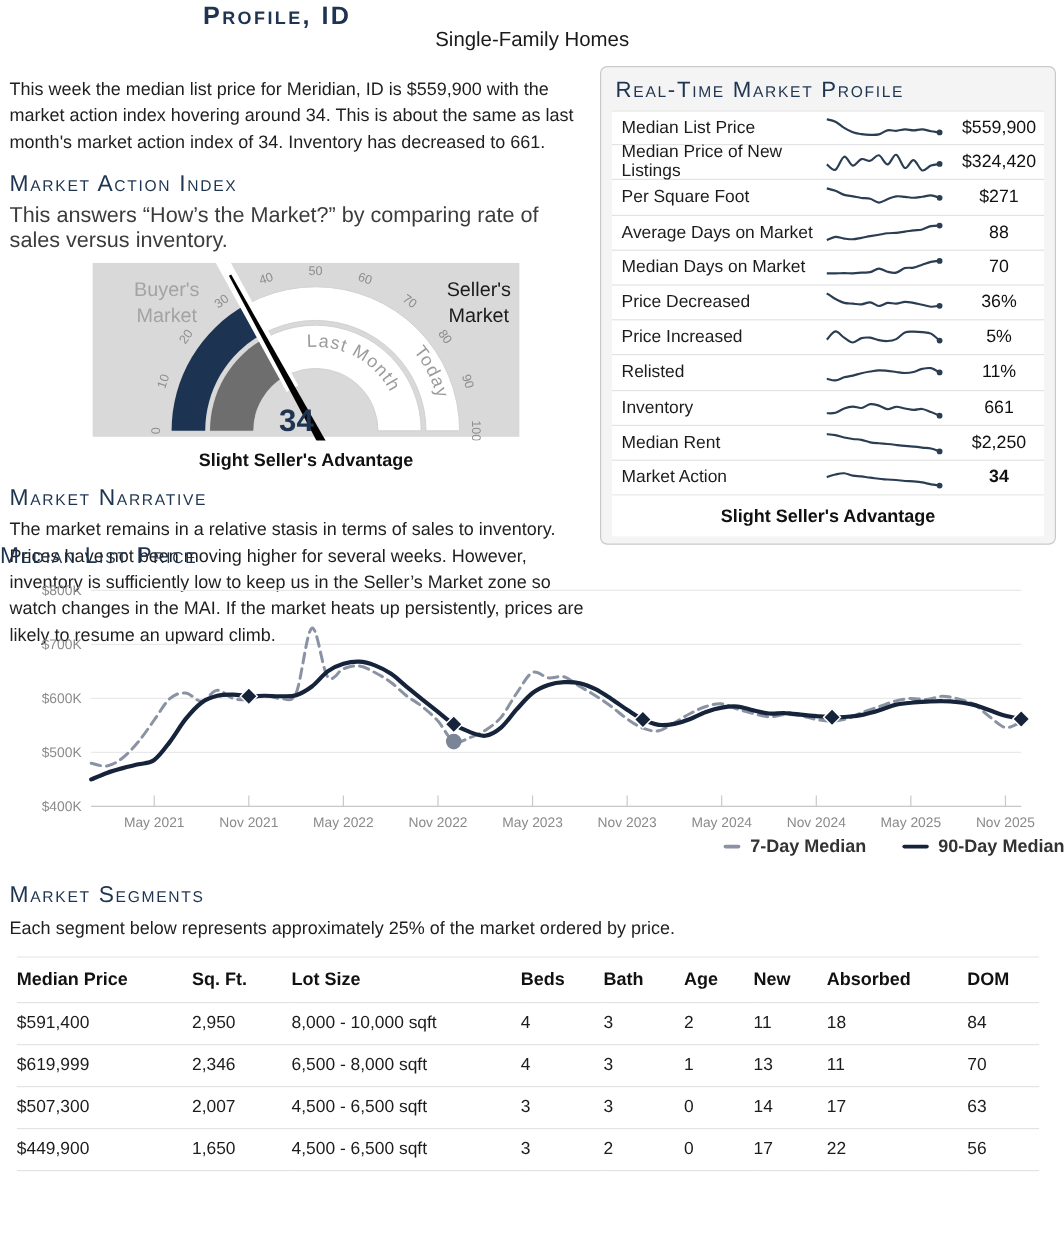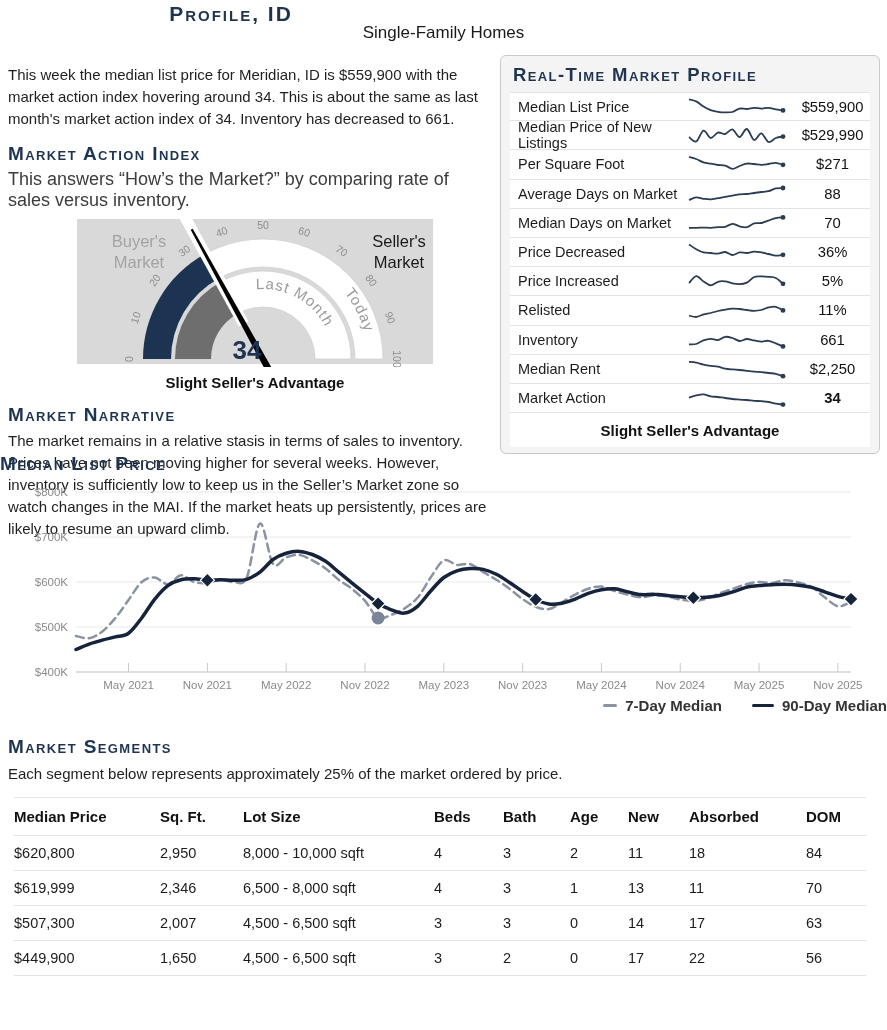--- a/index.html
+++ b/index.html
@@ -9,21 +9,21 @@
   .page-title { position:absolute; top:2px; left:0; width:462px; text-align:center;
     font-variant:small-caps; font-weight:700; font-size:21px; letter-spacing:2px; color:#1e3450; }
   .page-subtitle { position:absolute; top:23px; left:0; width:887px; text-align:center;
     font-size:17px; color:#1a1a1a; }
 
   .col-left { position:absolute; left:8px; top:64px; width:486px; }
   .panel { position:absolute; left:500px; top:55px; width:380px; background:#f4f4f4;
     border:1px solid #c9c9c9; border-radius:6px; padding:6px 9px 6px 9px; }
 
   p.body-text { font-size:15px; line-height:1.47; color:#1f1f1f; }
-  h2.sec { font-variant:small-caps; font-weight:700; font-size:19px; letter-spacing:1.4px;
+  h2.sec { font-variant:small-caps; font-weight:400; font-size:19px; letter-spacing:1.4px;
     color:#1e3450; margin:13px 0 4px 0; }
   .subtext { font-size:18px; color:#3c3c3c; margin:4px 0 8px 0; }
 
   .gauge-wrap { margin:6px 0 0 69px; width:356px; }
   .gauge-caption { width:356px; text-align:center; font-weight:700; font-size:15px; color:#111; margin-top:3px; }
 
   .panel h2.sec { margin:2px 0 6px 3px; font-size:18.5px; }
   .prows { background:#fff; }
   .prow { display:flex; align-items:center; height:29.2px; border-bottom:1px solid #e3e3e3; padding:0 4px 0 8px; }
   .prow:first-child { border-top:1px solid #e3e3e3; }
@@ -109,21 +109,21 @@
             <circle cx="97" cy="16.4" r="2.4" fill="#2b3d52"></circle>
           </svg>
           <span class="pval">$559,900</span>
         </div>
         <div class="prow">
           <span class="plabel">Median Price of New Listings</span>
           <svg class="pspark" viewBox="0 0 100 26">
             <path d="M3,15C4.2,15.7 7.8,20.5 10.2,19.4C12.6,18.3 15.1,9.2 17.5,8.6C19.9,8.0 22.3,15.7 24.7,16.0C27.1,16.3 29.5,11.3 31.9,10.6C34.3,9.9 36.7,12.5 39.2,12.0C41.6,11.5 44.0,6.9 46.4,7.4C48.8,7.9 51.2,15.1 53.6,15.0C56.0,14.9 58.4,6.5 60.8,7.0C63.3,7.5 65.7,17.3 68.1,18.0C70.5,18.7 72.9,11.1 75.3,11.4C77.7,11.7 80.1,19.2 82.5,20.0C84.9,20.8 87.4,16.9 89.8,16.0C92.2,15.1 95.8,14.8 97.0,14.6" fill="none" stroke="#2b3d52" stroke-width="1.8"></path>
             <circle cx="97" cy="14.6" r="2.4" fill="#2b3d52"></circle>
           </svg>
-          <span class="pval">$529,990</span>
+          <span class="pval">$324,420</span>
         </div>
         <div class="prow">
           <span class="plabel">Per Square Foot</span>
           <svg class="pspark" viewBox="0 0 100 26">
             <path d="M3,6C4.2,6.3 7.8,7.1 10.2,8.0C12.6,8.9 15.1,10.6 17.5,11.4C19.9,12.2 22.3,12.2 24.7,12.6C27.1,13.0 29.5,13.7 31.9,14.0C34.3,14.3 36.7,14.0 39.2,14.6C41.6,15.2 44.0,17.7 46.4,17.8C48.8,17.9 51.2,15.9 53.6,15.0C56.0,14.1 58.4,12.9 60.8,12.6C63.3,12.3 65.7,12.8 68.1,13.0C70.5,13.2 72.9,13.8 75.3,13.8C77.7,13.8 80.1,13.3 82.5,13.0C84.9,12.7 87.4,11.7 89.8,11.8C92.2,11.9 95.8,13.5 97.0,13.8" fill="none" stroke="#2b3d52" stroke-width="1.8"></path>
             <circle cx="97" cy="13.799999999999999" r="2.4" fill="#2b3d52"></circle>
           </svg>
           <span class="pval">$271</span>
         </div>
         <div class="prow">
@@ -270,21 +270,21 @@
             <th>Beds</th>
             <th>Bath</th>
             <th>Age</th>
             <th>New</th>
             <th>Absorbed</th>
             <th>DOM</th>
           </tr>
         </thead>
         <tbody>
           <tr>
-            <td>$620,800</td>
+            <td>$591,400</td>
             <td>2,950</td>
             <td>8,000 - 10,000 sqft</td>
             <td>4</td>
             <td>3</td>
             <td>2</td>
             <td>11</td>
             <td>18</td>
             <td>84</td>
           </tr>
           <tr>

